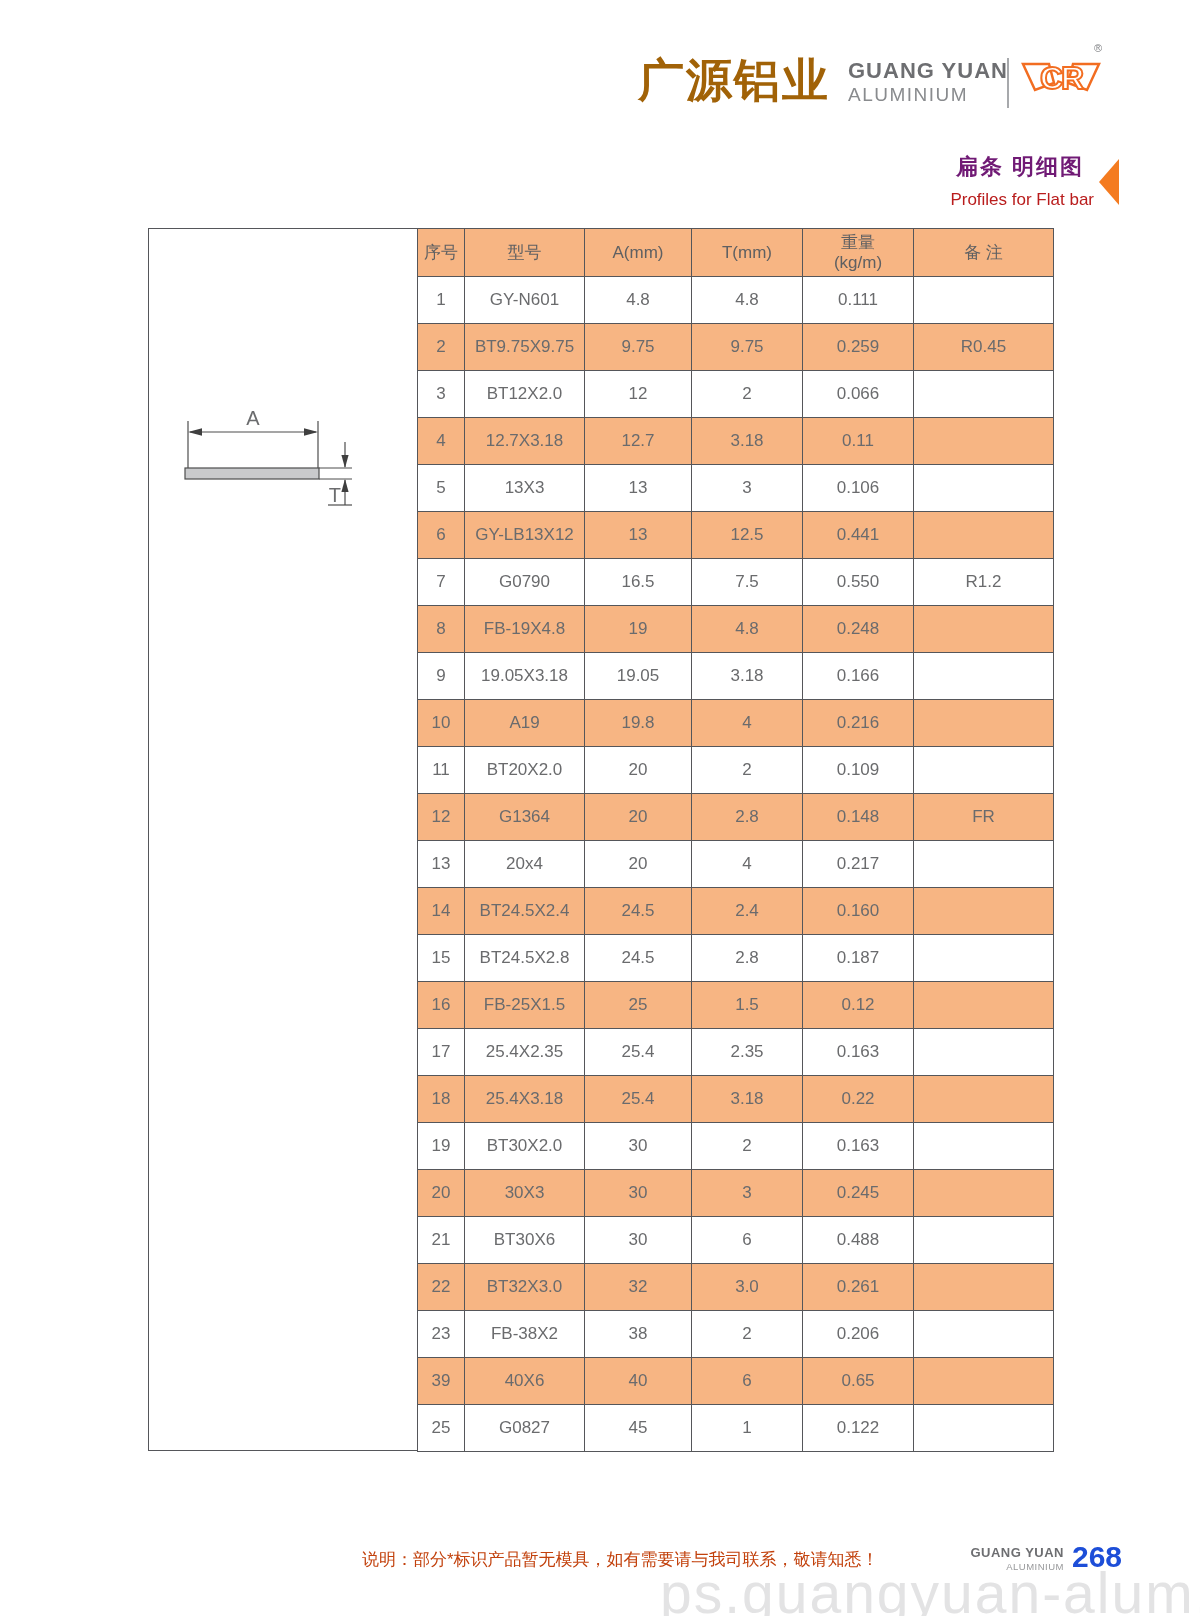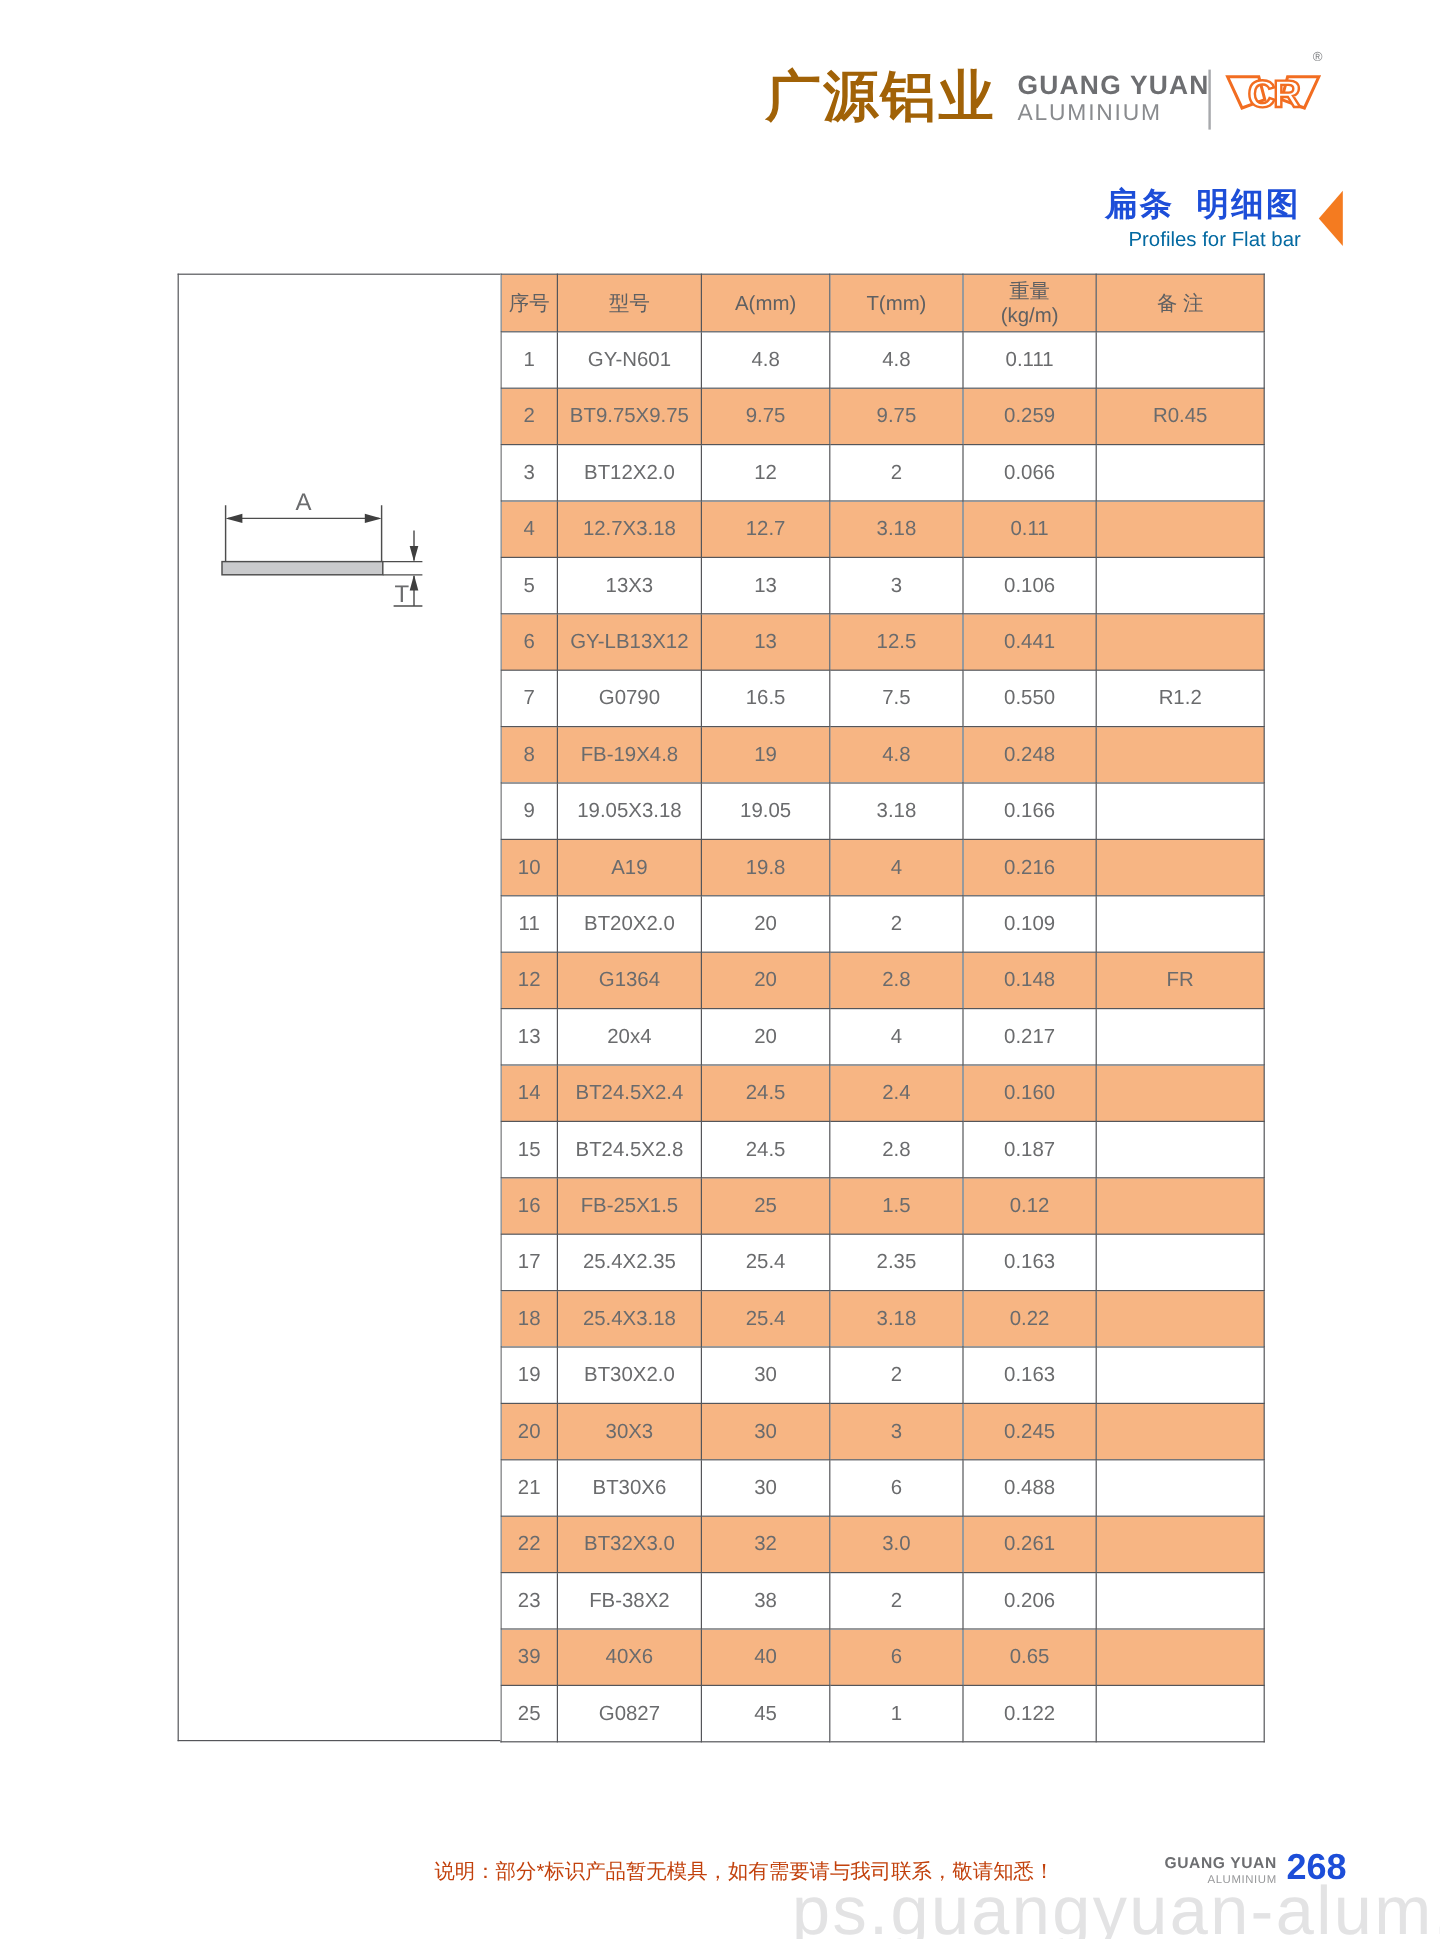--- a/index.html
+++ b/index.html
@@ -15,23 +15,23 @@
   .brand-en { position:absolute; left:848px; top:58px; font-size:22px; font-weight:700;
               color:#6D6E71; letter-spacing:1px; }
   .brand-sub { position:absolute; left:848px; top:84px; font-size:19px; color:#898B8E;
                letter-spacing:1.5px; }
   .brand-divider { position:absolute; left:1007px; top:58px; width:2px; height:50px;
                    background:#A7A9AC; }
   .brand-mark { position:absolute; left:1020px; top:44px; width:82px; height:70px; }
   .brand-reg { position:absolute; left:1094px; top:42px; font-size:11px; color:#808285; }
 
   
-  .title-cn { position:absolute; right:116px; top:152px; font-size:27px; font-weight:700;
-              color:#1d4ed8; letter-spacing:2px;font-family:Liberation Mono, monospace; }
-  .title-en { position:absolute; right:116px; top:190px; font-size:17px; color:#0369a1; }
+  .title-cn { position:absolute; right:116px; top:152px; font-size:22px; font-weight:700;
+              color:#701a75; letter-spacing:2px; }
+  .title-en { position:absolute; right:106px; top:190px; font-size:17px; color:#b91c1c; }
   .title-arrow { position:absolute; left:1099px; top:159px; width:0; height:0;
                  border-top:23px solid transparent; border-bottom:23px solid transparent;
                  border-right:20px solid #F47B20; }
 
   
   .table-wrap { position:absolute; left:148px; top:228px; display:flex; }
   .diagram-panel { position:relative; width:269px; height:1223px; background:#fff;
                    border:1px solid #55565A; border-right:none; }
   .diagram-panel svg { position:absolute; left:0; top:92px; }
 

